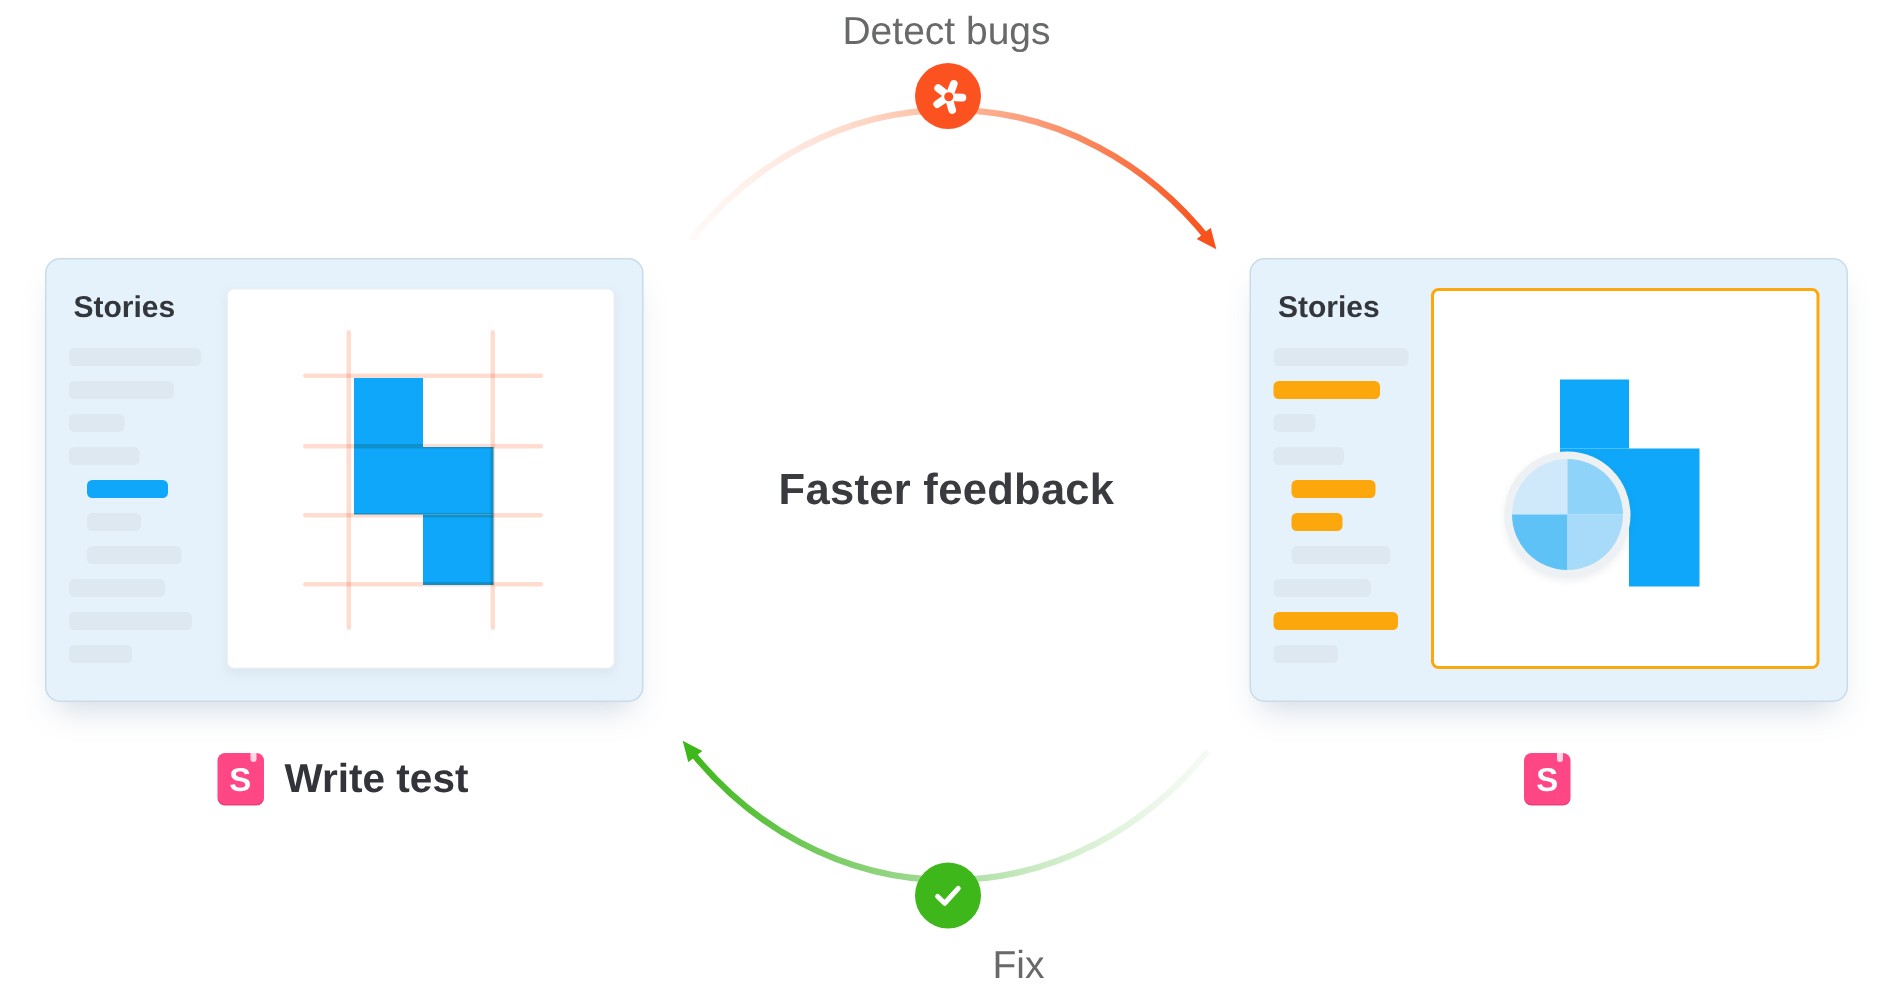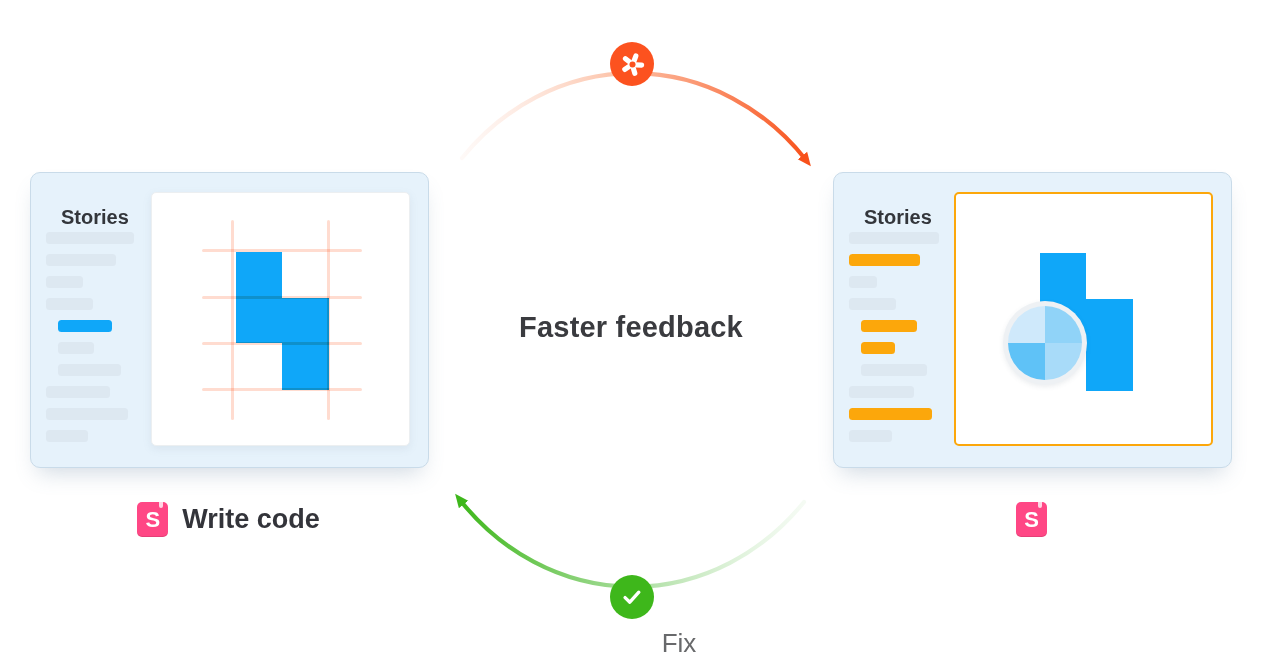--- a/index.html
+++ b/index.html
@@ -22,21 +22,21 @@
   .badge.chromatic{left:610px;top:42px;background:var(--chromatic-orange);}
   .badge.check{left:610px;top:575px;background:var(--success-green);}
 
   .card{
     position:absolute;top:172px;width:397px;height:294px;
     background:var(--card-bg);border:1px solid #c9dbe9;border-radius:10px;
     box-shadow:0 12px 22px -8px rgba(96,125,155,.30);
   }
   .card-left{left:30px;}
   .card-right{left:833px;}
-  .stories{position:absolute;left:18px;top:21px;margin:12px;font-size:20px;font-weight:800;color:#33363b;}
+  .stories{position:absolute;left:18px;top:21px;margin:0;font-size:20px;font-weight:800;color:#33363b;}
   .sidebar{position:absolute;left:15px;top:59px;display:flex;flex-direction:column;gap:10px;}
   .bar{height:12px;border-radius:3.5px;}
   .bar.indent{margin-left:12px;}
 
   .panel{
     position:absolute;left:120px;top:19px;width:259px;height:254px;
     background:#fff;border-radius:5px;box-sizing:border-box;
   }
   .panel-plain{border:1px solid #eceff1;box-shadow:0 3px 8px rgba(120,140,160,.12);}
   .panel-highlight{border:2px solid var(--accent-orange);}
@@ -96,20 +96,21 @@
         <path d="M0 0.8 L9.5 5 L0 9.2 Z" fill="#f8511b"></path>
       </marker>
       <marker id="aG" viewBox="0 0 10 10" refX="4" refY="5" markerWidth="3.4" markerHeight="3.4" orient="auto">
         <path d="M0 0.8 L9.5 5 L0 9.2 Z" fill="#3eb71b"></path>
       </marker>
     </defs>
     <path d="M 462 158 A 231 258 0 0 1 806 160" fill="none" stroke="url(#gO)" stroke-width="4.2" stroke-linecap="round" marker-end="url(#aO)"></path>
     <path d="M 804 502 A 231 258 0 0 1 460 500" fill="none" stroke="url(#gG)" stroke-width="4.2" stroke-linecap="round" marker-end="url(#aG)"></path>
   </svg>
 
+  <div class="cycle-label top">Detect bugs</div>
 
   <div class="badge chromatic">
     <svg viewBox="0 0 24 24" width="27" height="27">
       <g fill="#ffffff">
         <rect x="9.9" y="1.6" width="4.6" height="9.4" rx="2.3" transform="rotate(20 12 12)"></rect>
         <rect x="9.9" y="1.6" width="4.6" height="9.4" rx="2.3" transform="rotate(92 12 12)"></rect>
         <rect x="9.9" y="1.6" width="4.6" height="9.4" rx="2.3" transform="rotate(164 12 12)"></rect>
         <rect x="9.9" y="1.6" width="4.6" height="9.4" rx="2.3" transform="rotate(236 12 12)"></rect>
         <rect x="9.9" y="1.6" width="4.6" height="9.4" rx="2.3" transform="rotate(308 12 12)"></rect>
       </g>
@@ -152,21 +153,21 @@
       <div class="gridline v v1"></div>
       <div class="gridline v v2"></div>
     </div>
   </section>
 
   <div class="caption caption-left">
     <span class="sb-logo">
       <span class="sb-letter">S</span>
       <span class="sb-notch"></span>
     </span>
-    <span class="caption-text">Write code</span>
+    <span class="caption-text">Write test</span>
   </div>
 
   <section class="card card-right">
     <h2 class="stories">Stories</h2>
     <div class="sidebar">
         <div class="bar" style="width: 90px; background: rgb(221, 232, 241);"></div>
         <div class="bar" style="width: 71px; background: rgb(252, 167, 11);"></div>
         <div class="bar" style="width: 28px; background: rgb(221, 232, 241);"></div>
         <div class="bar" style="width: 47px; background: rgb(221, 232, 241);"></div>
         <div class="bar indent" style="width: 56px; background: rgb(252, 167, 11);"></div>

